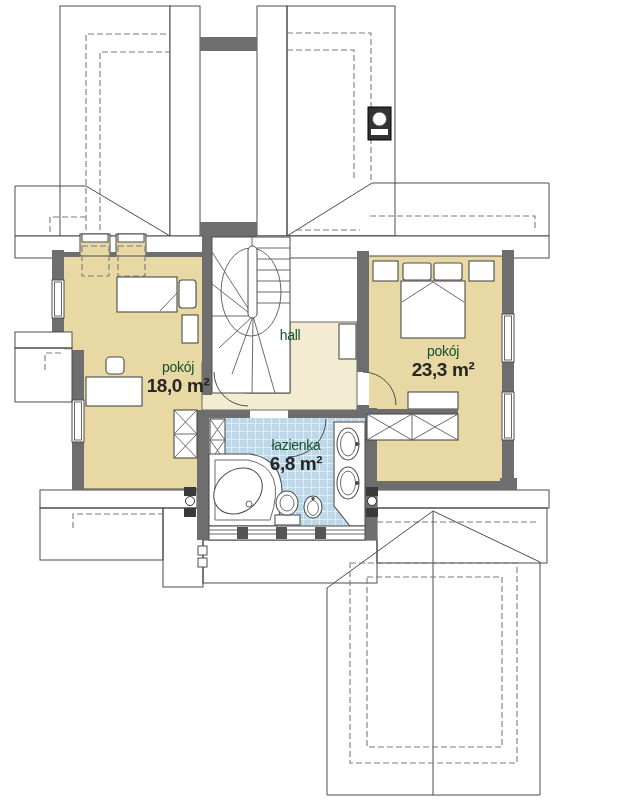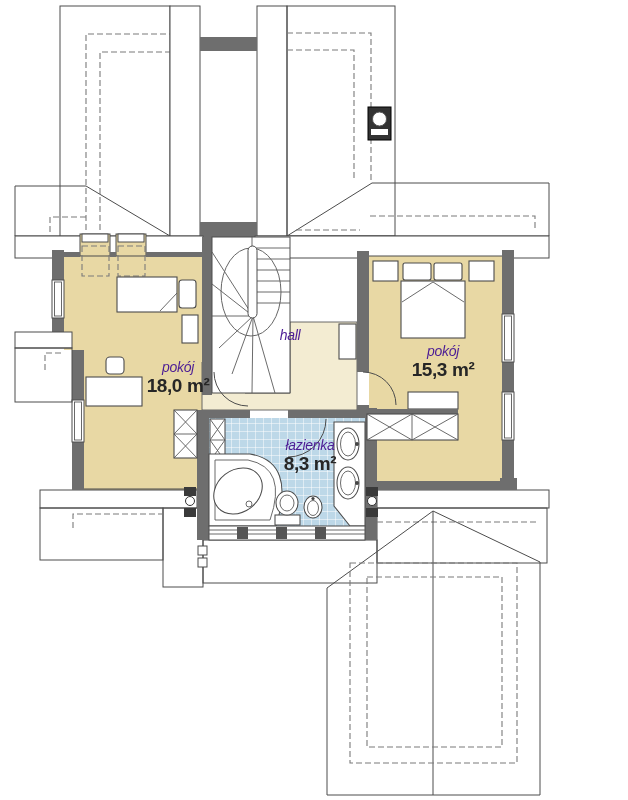--- a/index.html
+++ b/index.html
@@ -7,21 +7,21 @@
     font-family:"Liberation Sans",sans-serif;}
   #plan-svg{position:absolute;left:0;top:0;}
   .w{fill:var(--wall,#6e6e6e);}
   .white{fill:#ffffff;stroke:#4c4c4c;stroke-width:1;}
   .ln{stroke:#4c4c4c;stroke-width:1;fill:none;}
   .thin{stroke:#5a5a5a;stroke-width:0.9;fill:none;}
   .dash{stroke:#7a7a7a;stroke-width:1.1;fill:none;stroke-dasharray:6 3;}
   .furn{fill:#ffffff;stroke:#4c4c4c;stroke-width:1.1;}
   .fix{fill:#ffffff;stroke:#4c4c4c;stroke-width:1.05;}
   .plan-label{position:absolute;text-align:center;line-height:1.05;pointer-events:none;}
-  .plan-label .nm{font-size:14px;color:#4c1d95;letter-spacing:-0.3px;display:block;font-style:italic;}
+  .plan-label .nm{font-size:14px;color:#14532d;letter-spacing:-0.3px;display:block;}
   .plan-label .ar{font-size:19px;font-weight:bold;color:#262626;letter-spacing:-0.4px;display:block;margin-top:1px;}
 </style>
 </head>
 <body>
 
 <div id="plan-wrap">
 <svg id="plan-svg" width="628" height="800" viewBox="0 0 628 800">
   <defs>
     <pattern id="hl" width="6" height="6" patternUnits="userSpaceOnUse">
       <rect width="6" height="6" style="fill:var(--roof-light,#dadada)"></rect>
@@ -279,19 +279,19 @@
 
 <div class="plan-label" style="left:118px;top:360px;width:120px;">
   <span class="nm">pokój</span>
   <span class="ar">18,0 m²</span>
 </div>
 <div class="plan-label" style="left:230px;top:328px;width:120px;">
   <span class="nm">hall</span>
 </div>
 <div class="plan-label" style="left:383px;top:344px;width:120px;">
   <span class="nm">pokój</span>
-  <span class="ar">15,3 m²</span>
-</div>
-<div class="plan-label" style="left:250px;top:438px;width:120px;">
+  <span class="ar">23,3 m²</span>
+</div>
+<div class="plan-label" style="left:236px;top:438px;width:120px;">
   <span class="nm">łazienka</span>
-  <span class="ar">8,3 m²</span>
+  <span class="ar">6,8 m²</span>
 </div>
 </div>
 
 </body></html>

